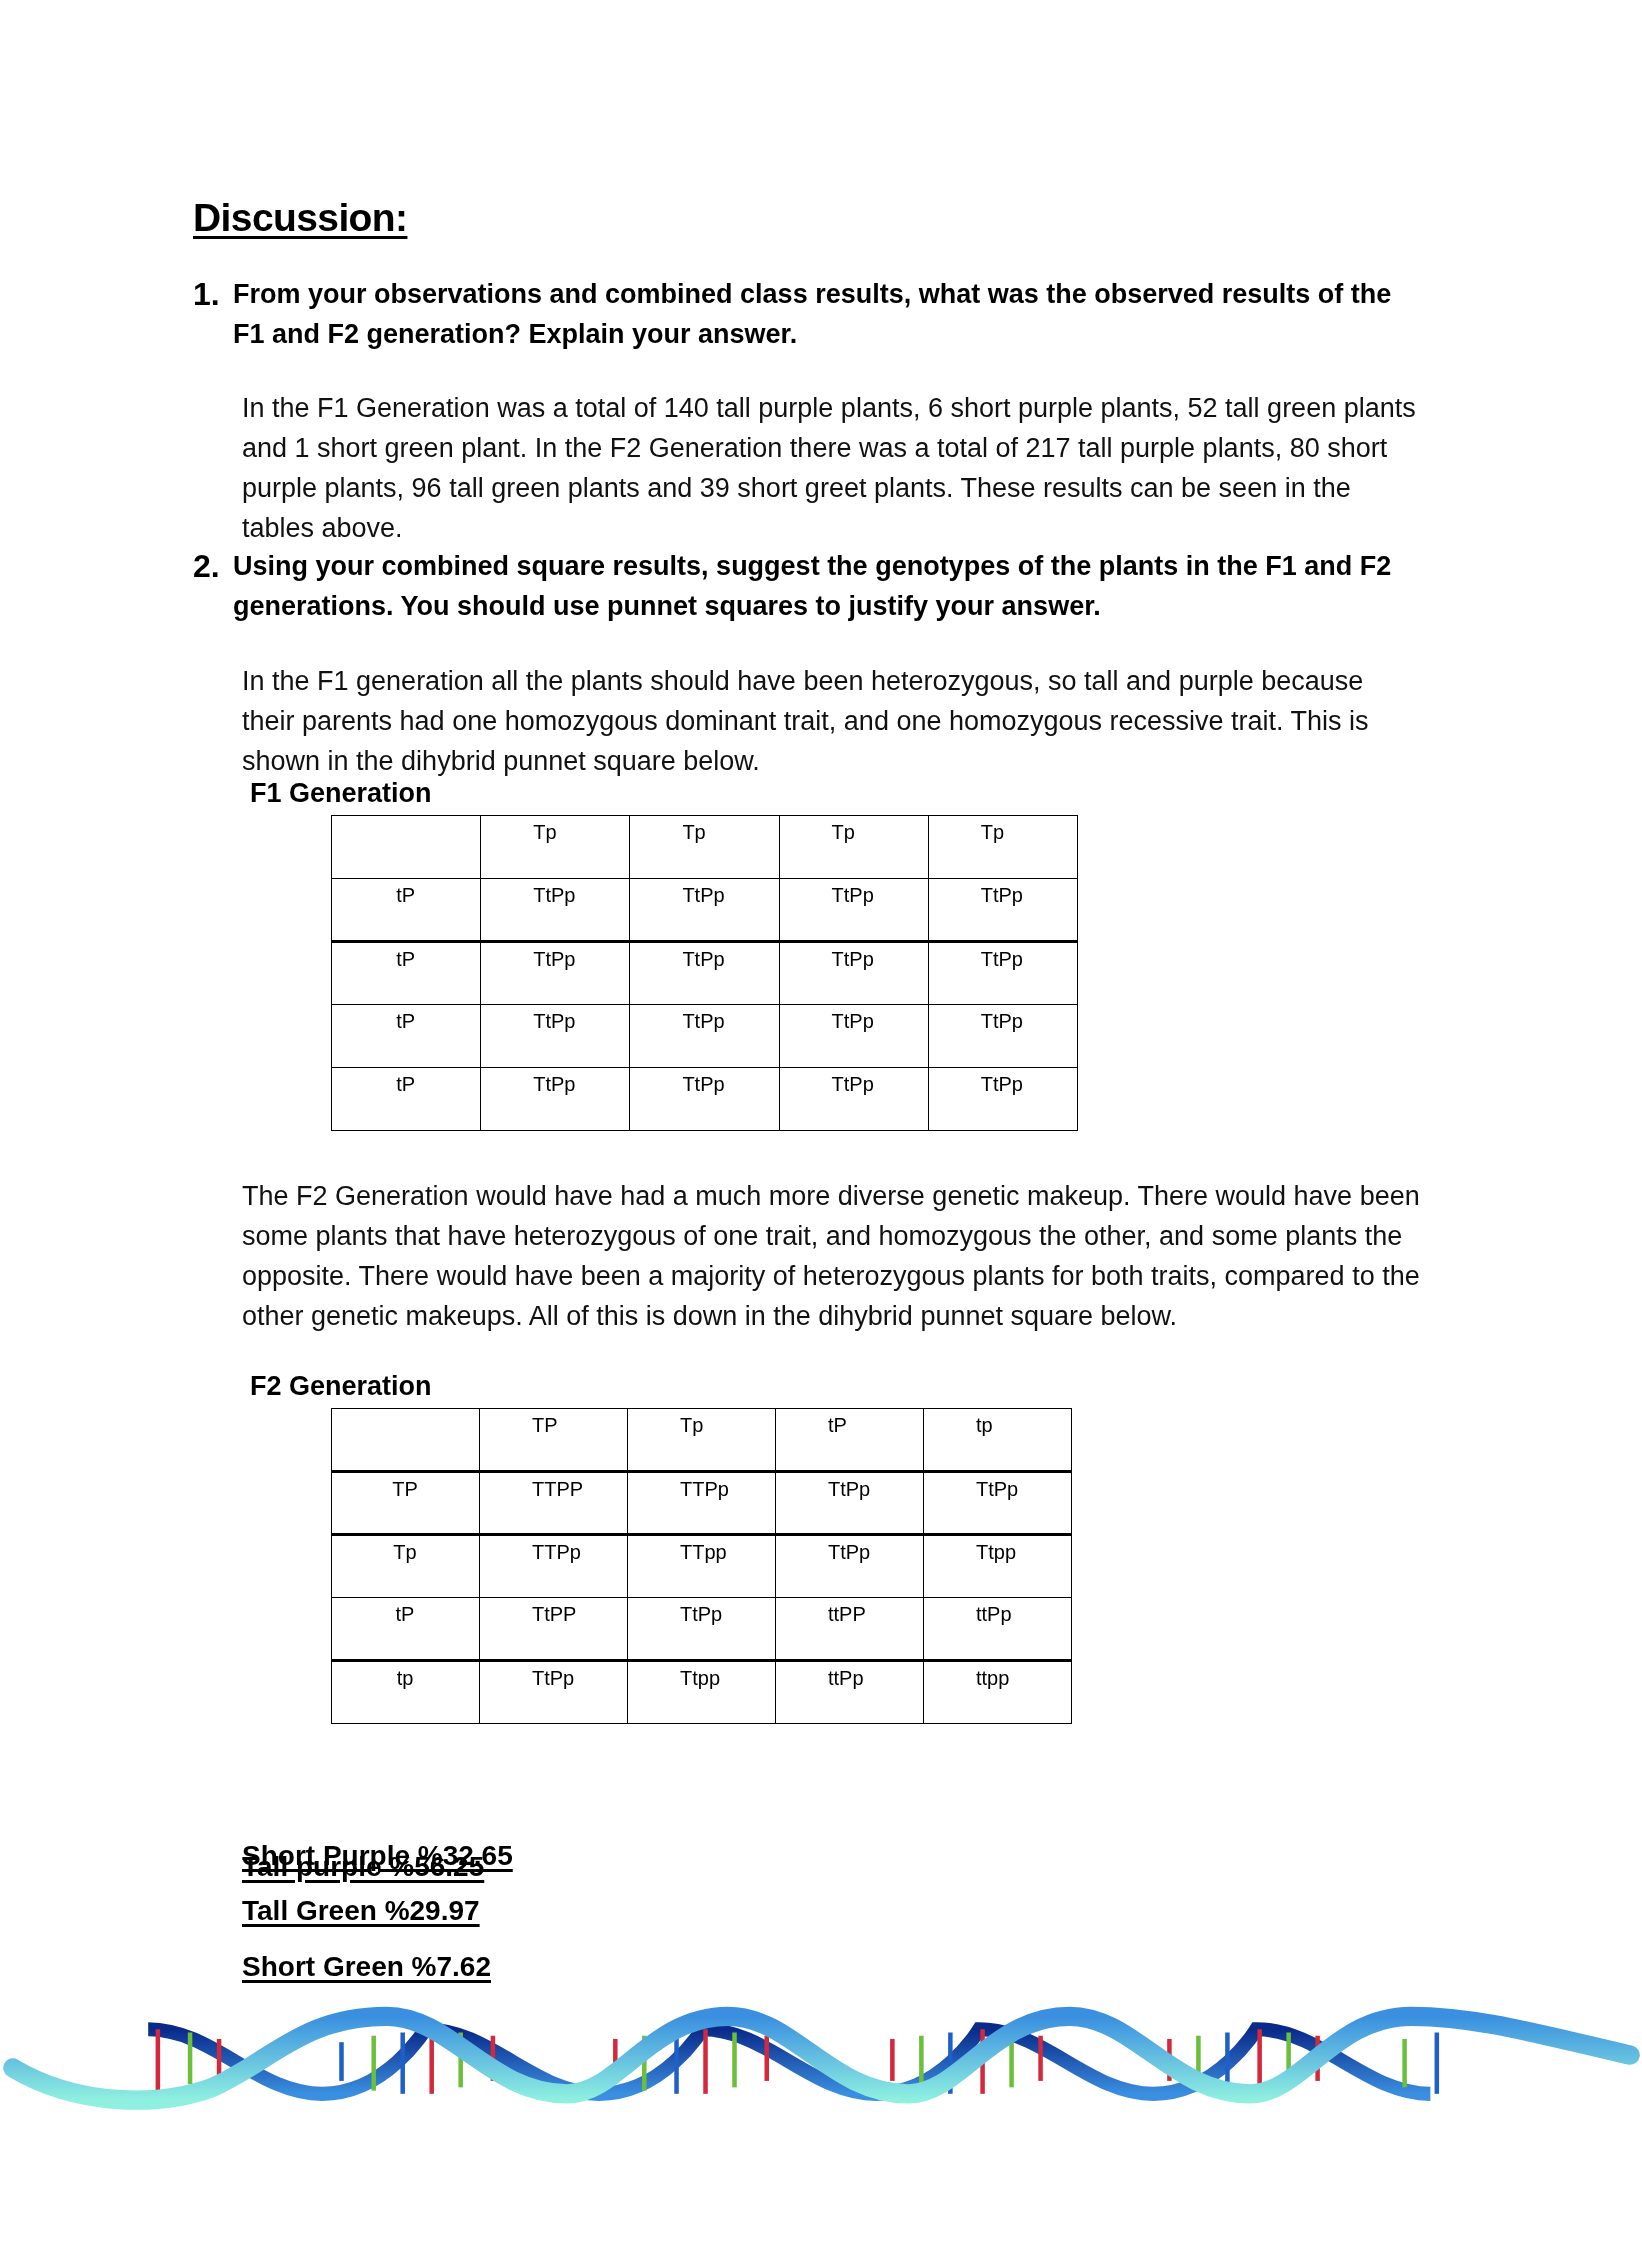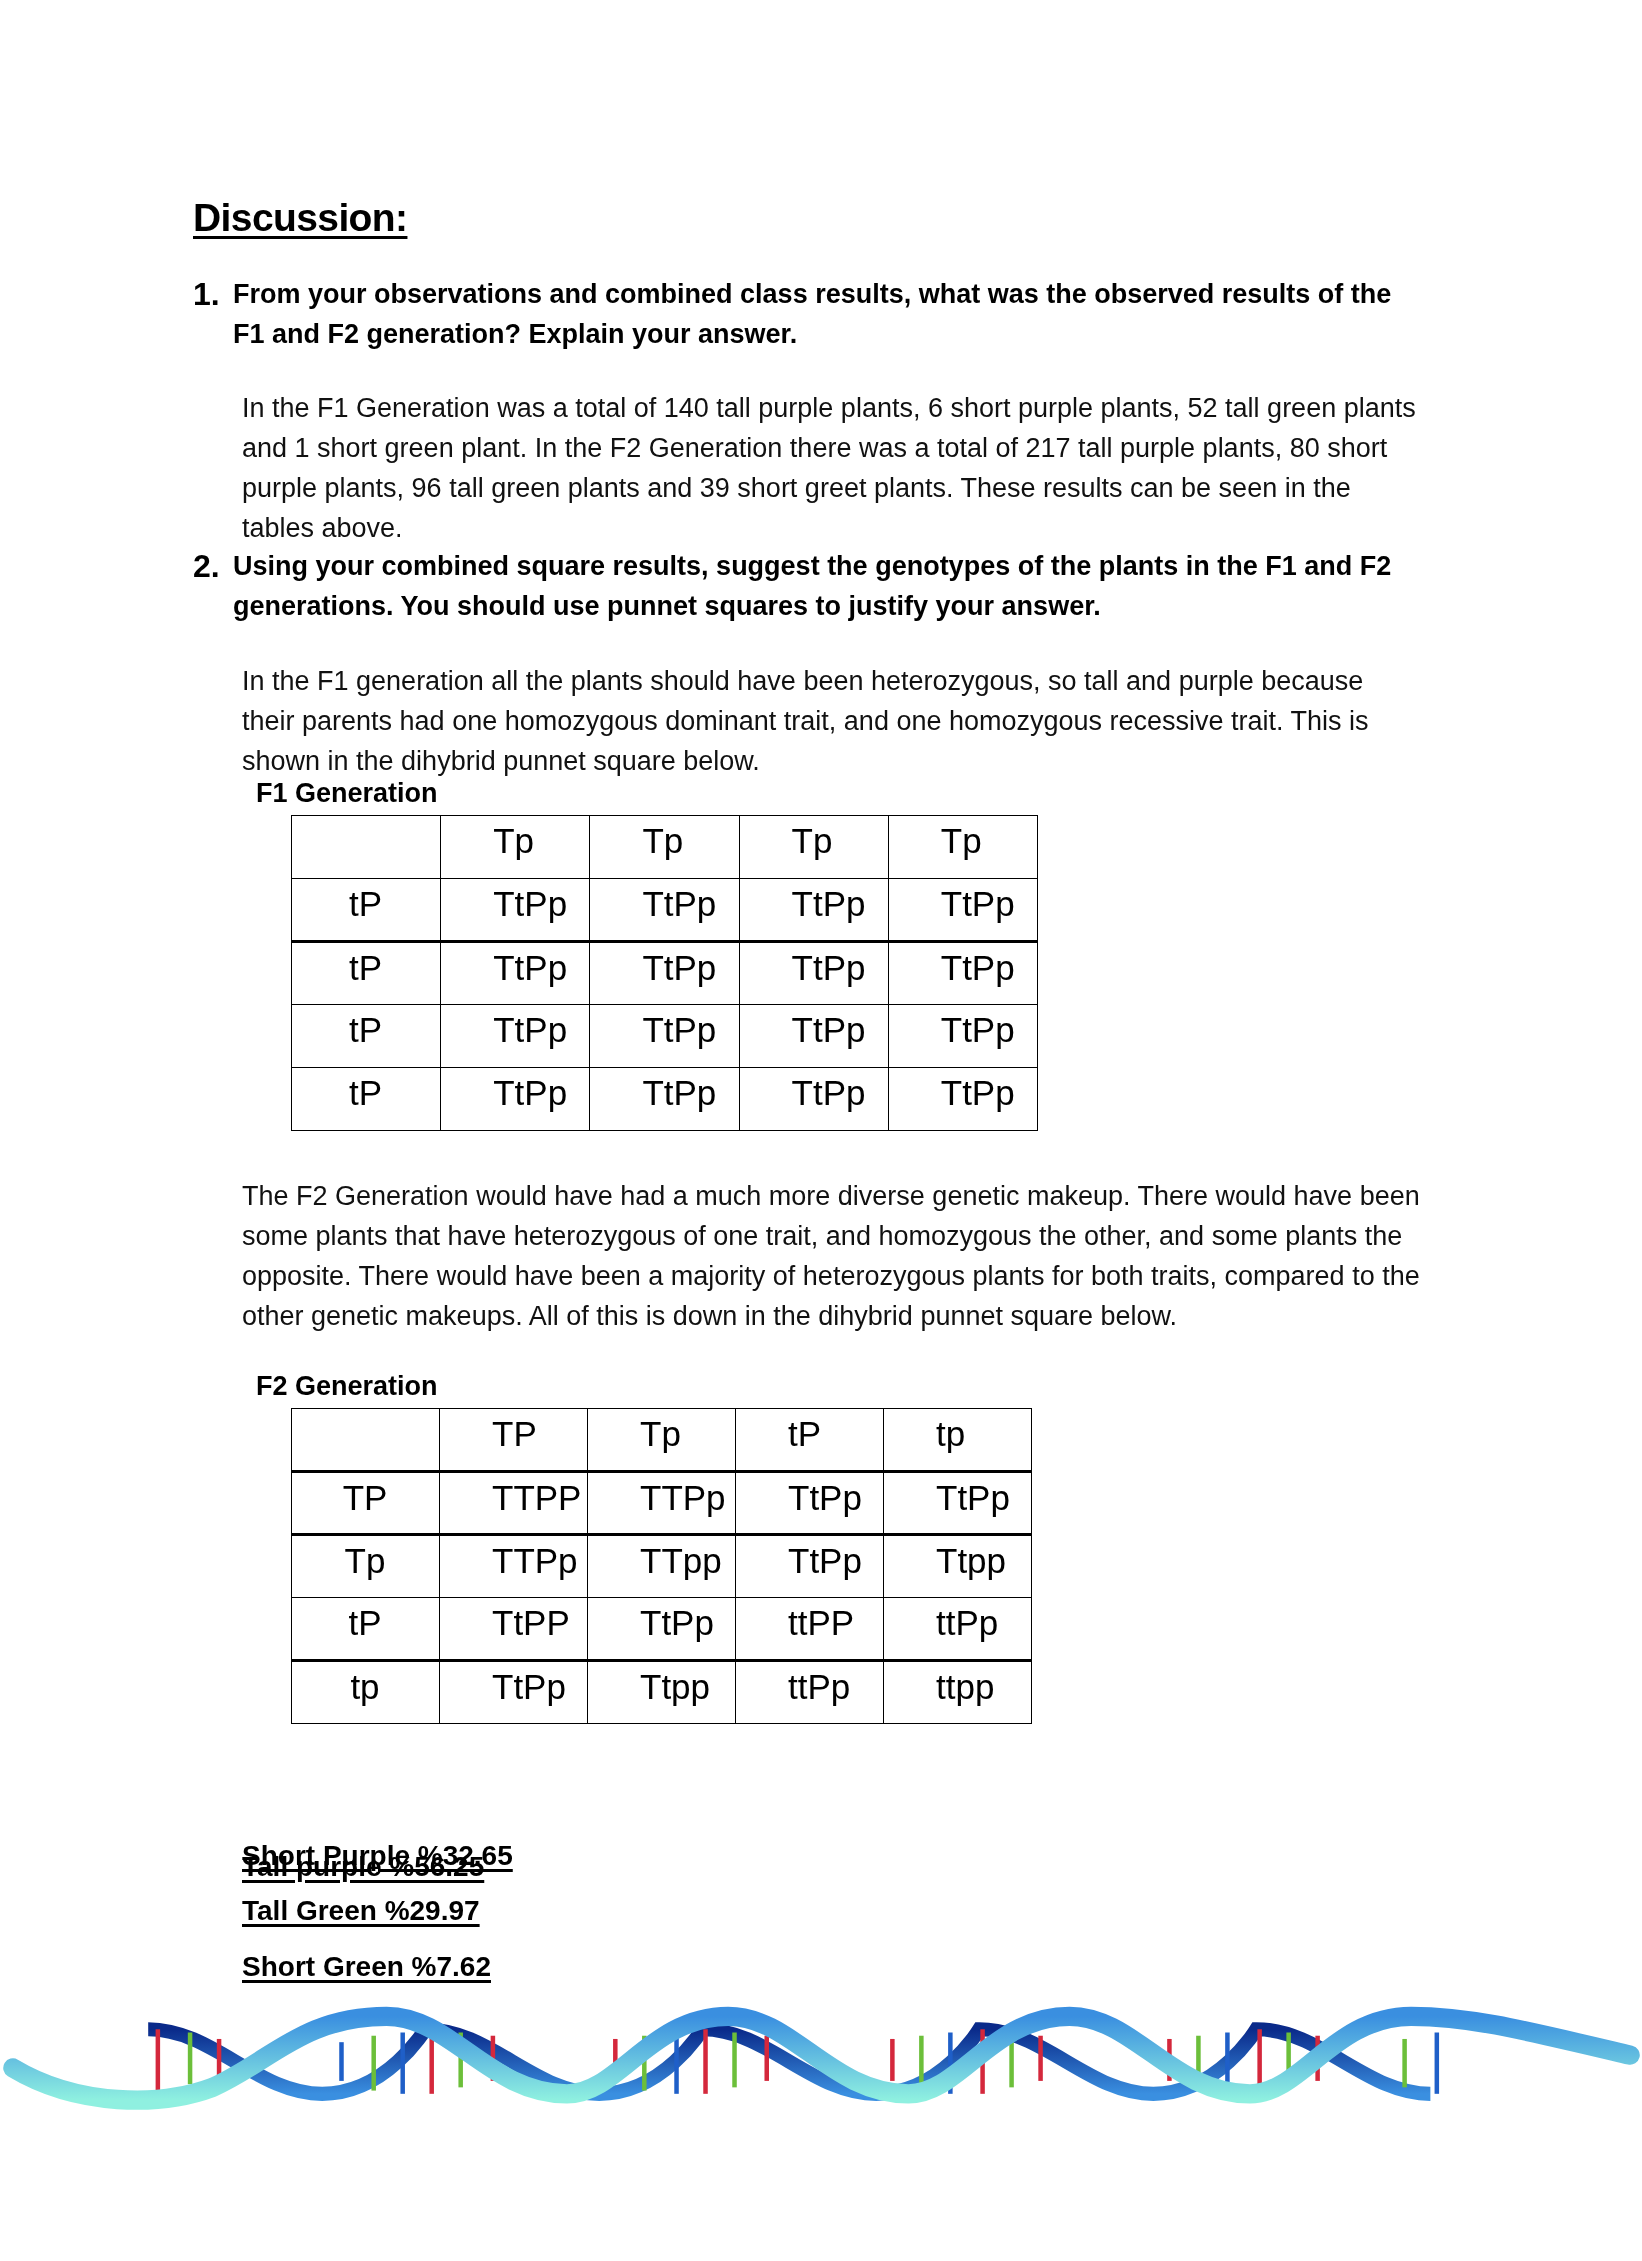--- a/index.html
+++ b/index.html
@@ -6,22 +6,22 @@
   body { width: 1643px; height: 2261px; position: relative; overflow: hidden;
          font-family: "Liberation Sans", "DejaVu Sans", sans-serif; color: #000; }
   .abs { position: absolute; }
   .heading { left: 193px; top: 196px; font-size: 39px; font-weight: bold;
              text-decoration: underline; text-decoration-thickness: 3.2px; text-underline-offset: 5.2px;
              letter-spacing: -0.6px; text-align: right; }
   .q { left: 193px; width: 1224px; font-size: 27px; font-weight: bold; line-height: 40px; }
   .q .num { position: absolute; left: 0; top: 0; font-size: 32px; }
   .q .txt { display: block; margin-left: 40px; }
   .ans { left: 242px; width: 1179px; font-size: 27px; line-height: 40px; color: #111; margin-top: 20px; }
-  .label { left: 256px; font-size: 27px; font-weight: bold; }
-  table.punnett { position: absolute; border-collapse: collapse; font-size: 35px; table-layout: fixed; }
+  .label { left: 250px; font-size: 27px; font-weight: bold; }
+  table.punnett { position: absolute; border-collapse: collapse; font-size: 20px; table-layout: fixed; margin-left: 40px; }
   table.punnett td { border: 1.9px solid #000; height: 63px; vertical-align: top;
                      padding-top: 5.2px; box-sizing: border-box; }
   table.punnett td.c0 { text-align: center; padding-left: 0; }
   table.punnett td.cx { text-align: left; padding-left: 52px; }
   table.punnett tr.thick td { border-top-width: 3.2px; }
   .pct { left: 242px; font-size: 28px; font-weight: bold; text-decoration: underline;
          text-decoration-thickness: 2.6px; text-underline-offset: 3.9px; }
   .dna { left: 0; top: 1997px; width: 1643px; height: 142px; }
 </style>
 </head>

